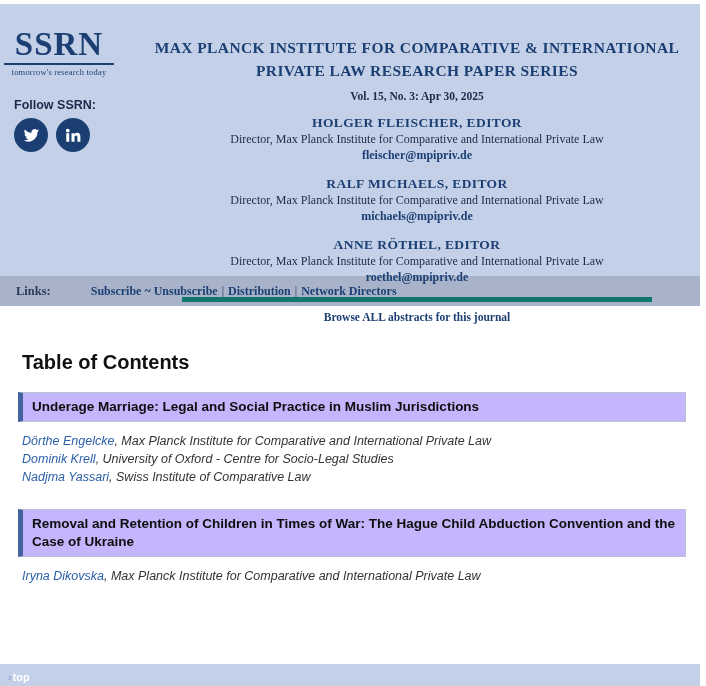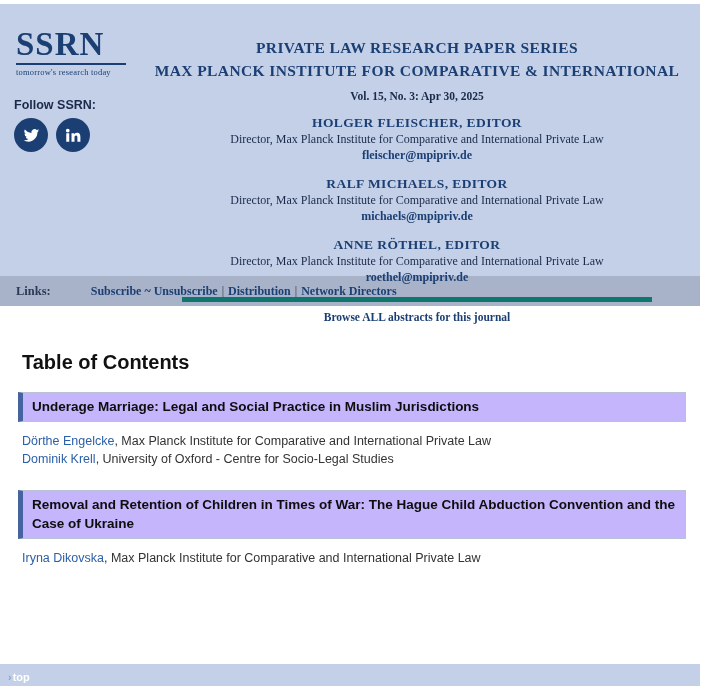--- a/index.html
+++ b/index.html
@@ -29,24 +29,24 @@
   
   .masthead {
     background: #c3d0e8;
     padding: 10px 8px 8px 8px;
     position: relative;
     height: 272px;
     box-sizing: border-box;
   }
   .logo-block {
     position: absolute;
-    left: 16px;
+    left: 4px;
     top: 24px;
     width: 110px;
-    text-align: left;
+    text-align: center;
   }
   .ssrn-word {
     font-family: "Liberation Serif", serif;
     font-weight: bold;
     font-size: 33px;
     letter-spacing: 1px;
     color: #1c3f73;
     line-height: 1;
   }
   .ssrn-rule {
@@ -198,20 +198,21 @@
   }
   .paper-title {
     font-family: "Liberation Sans", sans-serif;
     font-size: 13.5px;
     font-weight: bold;
     color: #0e0e0e;
     line-height: 1.35;
   }
   .authors {
     padding: 10px 0 6px 4px;
+    font-style: italic;
   }
   .author-line {
     font-size: 12.5px;
     color: #333333;
     line-height: 1.45;
   }
   .author-name {
     color: #2b5fa8;
   }
   .spacer-md { height: 10px; }
@@ -273,22 +274,22 @@
         </a>
         <a class="social-circle">
           <svg width="18" height="18" viewBox="0 0 24 24" aria-hidden="true">
             <path fill="#ffffff" d="M4.98 3.5A2.5 2.5 0 1 0 5 8.5a2.5 2.5 0 0 0 0-5zM3 9.5h4V21H3V9.5zM9.5 9.5h3.8v1.6h.05c.53-.95 1.83-1.95 3.76-1.95 4.02 0 4.76 2.5 4.76 5.76V21h-4v-5.3c0-1.27-.02-2.9-1.8-2.9-1.8 0-2.07 1.38-2.07 2.8V21h-4V9.5z"></path>
           </svg>
         </a>
       </div>
     </div>
 
     <div class="journal-block">
+      <div class="journal-title">MAX PLANCK INSTITUTE FOR COMPARATIVE &amp; INTERNATIONAL</div>
       <div class="journal-title">PRIVATE LAW RESEARCH PAPER SERIES</div>
-      <div class="journal-title">MAX PLANCK INSTITUTE FOR COMPARATIVE &amp; INTERNATIONAL</div>
       <div class="journal-vol">Vol. 15, No. 3: Apr 30, 2025</div>
 
       <div class="editor-block">
         <div class="editor-name">HOLGER FLEISCHER, EDITOR</div>
         <div class="editor-affil">Director, Max Planck Institute for Comparative and International Private Law</div>
         <a class="editor-email">fleischer@mpipriv.de</a>
       </div>
 
       <div class="editor-block">
         <div class="editor-name">RALF MICHAELS, EDITOR</div>
@@ -323,20 +324,23 @@
       <div class="paper-title-box">
         <div class="paper-title">Underage Marriage: Legal and Social Practice in Muslim Jurisdictions</div>
       </div>
       <div class="authors">
         <div class="author-line">
           <a class="author-name">Dörthe Engelcke</a><span>, Max Planck Institute for Comparative and International Private Law</span>
         </div>
         <div class="author-line">
           <a class="author-name">Dominik Krell</a><span>, University of Oxford - Centre for Socio-Legal Studies</span>
         </div>
+        <div class="author-line">
+          <a class="author-name">Nadjma Yassari</a><span>, Swiss Institute of Comparative Law</span>
+        </div>
       </div>
     </div>
 
     <div class="spacer-md"></div>
 
     <div class="paper">
       <div class="paper-title-box">
         <div class="paper-title">Removal and Retention of Children in Times of War: The Hague Child Abduction Convention and the Case of Ukraine</div>
       </div>
       <div class="authors">

